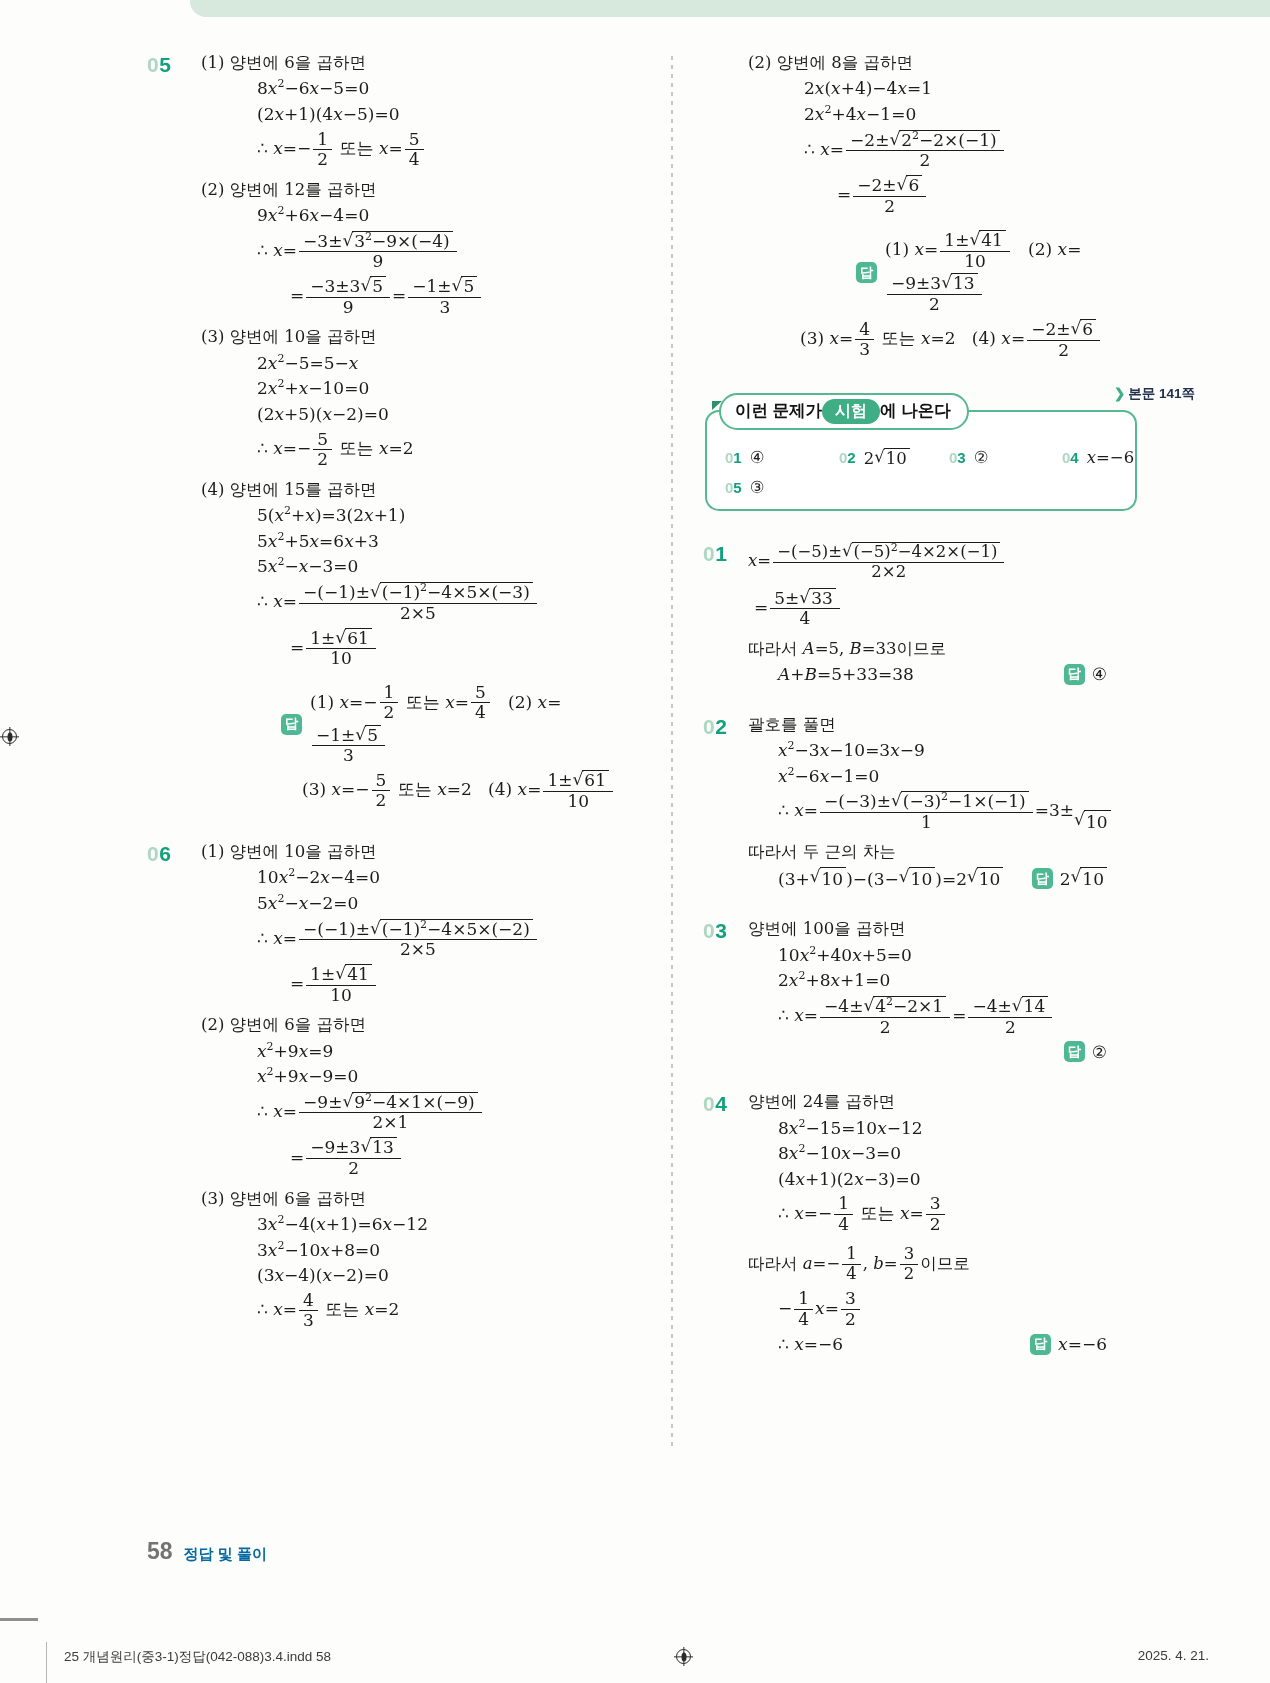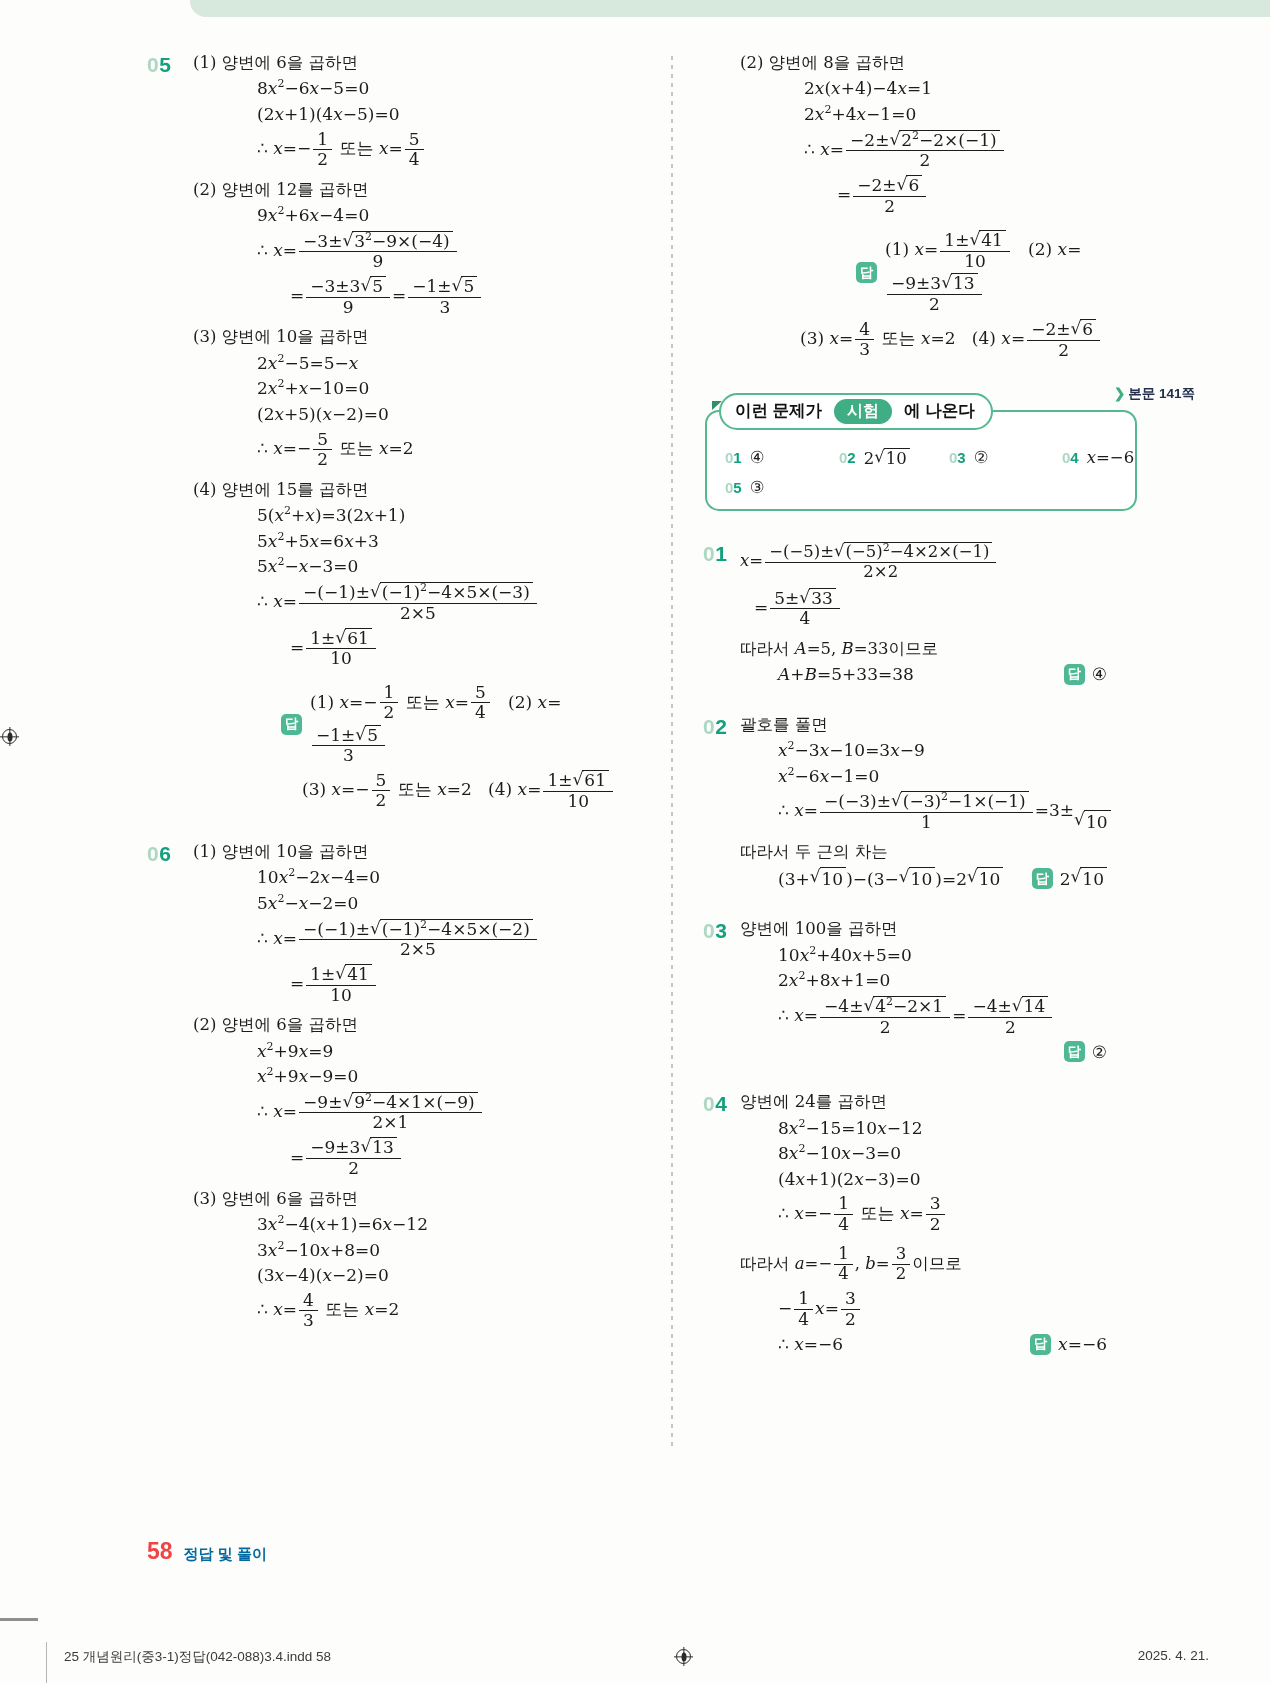--- a/index.html
+++ b/index.html
@@ -20,21 +20,21 @@
         font-family:"Liberation Sans",sans-serif;}
   .colL .pnum{width:46px;}
   .colR .pnum{width:37px;}
   .pnum .d0{color:#aed7c3;}
   .pnum .d1{color:#12a07d;}
   .pbody{flex:1;min-width:0;}
   
   .ln{margin:2.5px 0;font-size:17px;line-height:1.3;}
   .ln .m{font-family:"DejaVu Serif",serif;}
   .ln .m i{font-style:italic;}
-  .i0{margin-left:0;margin-top:8px;margin-bottom:4px;font-size:16.5px;}
+  .i0{margin-left:8px;margin-top:8px;margin-bottom:4px;font-size:16.5px;}
   .pbody>.ln:first-child{margin-top:0;}
   .indL .i1{margin-left:64px;}
   .indL .i2{margin-left:97px;}
   .indR .i1{margin-left:38px;}
   .indR .ic{margin-left:14px;}
   .colL .ans{margin-left:88px;margin-top:12px;}
   .colL .ans2{margin-left:109px;}
   .colR .ans{margin-left:116px;margin-top:12px;}
   .colR .ans2{margin-left:60px;}
   .ans{display:flex;align-items:center;gap:8px;}
@@ -52,37 +52,37 @@
   .sq{display:inline-flex;white-space:nowrap;vertical-align:bottom;}
   .sq .sg{line-height:1.1;margin-right:-1px;}
   .sq .sr{border-top:1.4px solid #1c1c1c;padding:0 3px 0 2px;}
   sup{font-size:11px;line-height:0;vertical-align:super;}
   
   .exambox{position:relative;margin:46px 0 30px 2px;width:406px;
            border:2.5px solid #56b890;border-radius:14px;padding:24px 8px 8px 14px;
            background:#fff;}
   .exam-ref{position:absolute;top:-27px;right:-60px;font-size:13.5px;font-weight:600;color:#22304d;margin-left:40px;}
   .exam-ref .chev{color:#3fae85;font-weight:700;margin-right:3px;}
-  .exam-tab{position:absolute;top:-19px;left:12px;display:inline-flex;align-items:center;gap:12px;
+  .exam-tab{position:absolute;top:-19px;left:12px;display:inline-flex;align-items:center;gap:0;
             background:#fff;border:2.5px solid #56b890;border-radius:20px;padding:4px 16px 4px 14px;
             font-weight:700;font-size:16.5px;color:#111;}
   .exam-tab .notch{position:absolute;left:-9px;top:6px;width:0;height:0;border-style:solid;
             border-width:9px 10px 0 0;border-color:#2e8f6e transparent transparent transparent;}
   .tpill{background:#3fae85;color:#fff;border-radius:15px;padding:2px 13px;font-size:16px;}
   .exam-answers{display:grid;grid-template-columns:114px 110px 113px auto;row-gap:10px;
                 padding:12px 0 4px 4px;}
   .eitem{display:flex;align-items:center;gap:8px;}
   .enum{font-weight:700;font-size:15px;}
   .enum .d0{color:#aed7c3;}
   .enum .d1{color:#12a07d;}
   .eval{font-family:"DejaVu Serif",serif;font-size:16.5px;}
   .eval i{font-style:italic;}
   
   .pageno{position:absolute;left:147px;top:1538px;display:flex;align-items:baseline;gap:11px;}
-  .pageno .pn{font-weight:700;font-size:23px;color:#ef4444;}
+  .pageno .pn{font-weight:700;font-size:23px;color:#737373;}
   .pageno .pl{font-weight:700;font-size:15px;color:#0369a1;}
   .printline{position:absolute;left:64px;top:1648px;width:1145px;display:flex;
              justify-content:space-between;font-size:13.5px;color:#3a3a3a;}
   
   .reg{position:absolute;width:13px;height:13px;border:1.3px solid #2b2b2b;border-radius:50%;}
   .reg::before{content:"";position:absolute;left:50%;top:-3px;bottom:-3px;width:1.3px;
                background:#2b2b2b;transform:translateX(-50%);}
   .reg::after{content:"";position:absolute;top:50%;left:-3px;right:-3px;height:1.3px;
               background:#2b2b2b;transform:translateY(-50%);}
   .reg .core{position:absolute;left:50%;top:50%;width:5px;height:9px;background:#2b2b2b;

